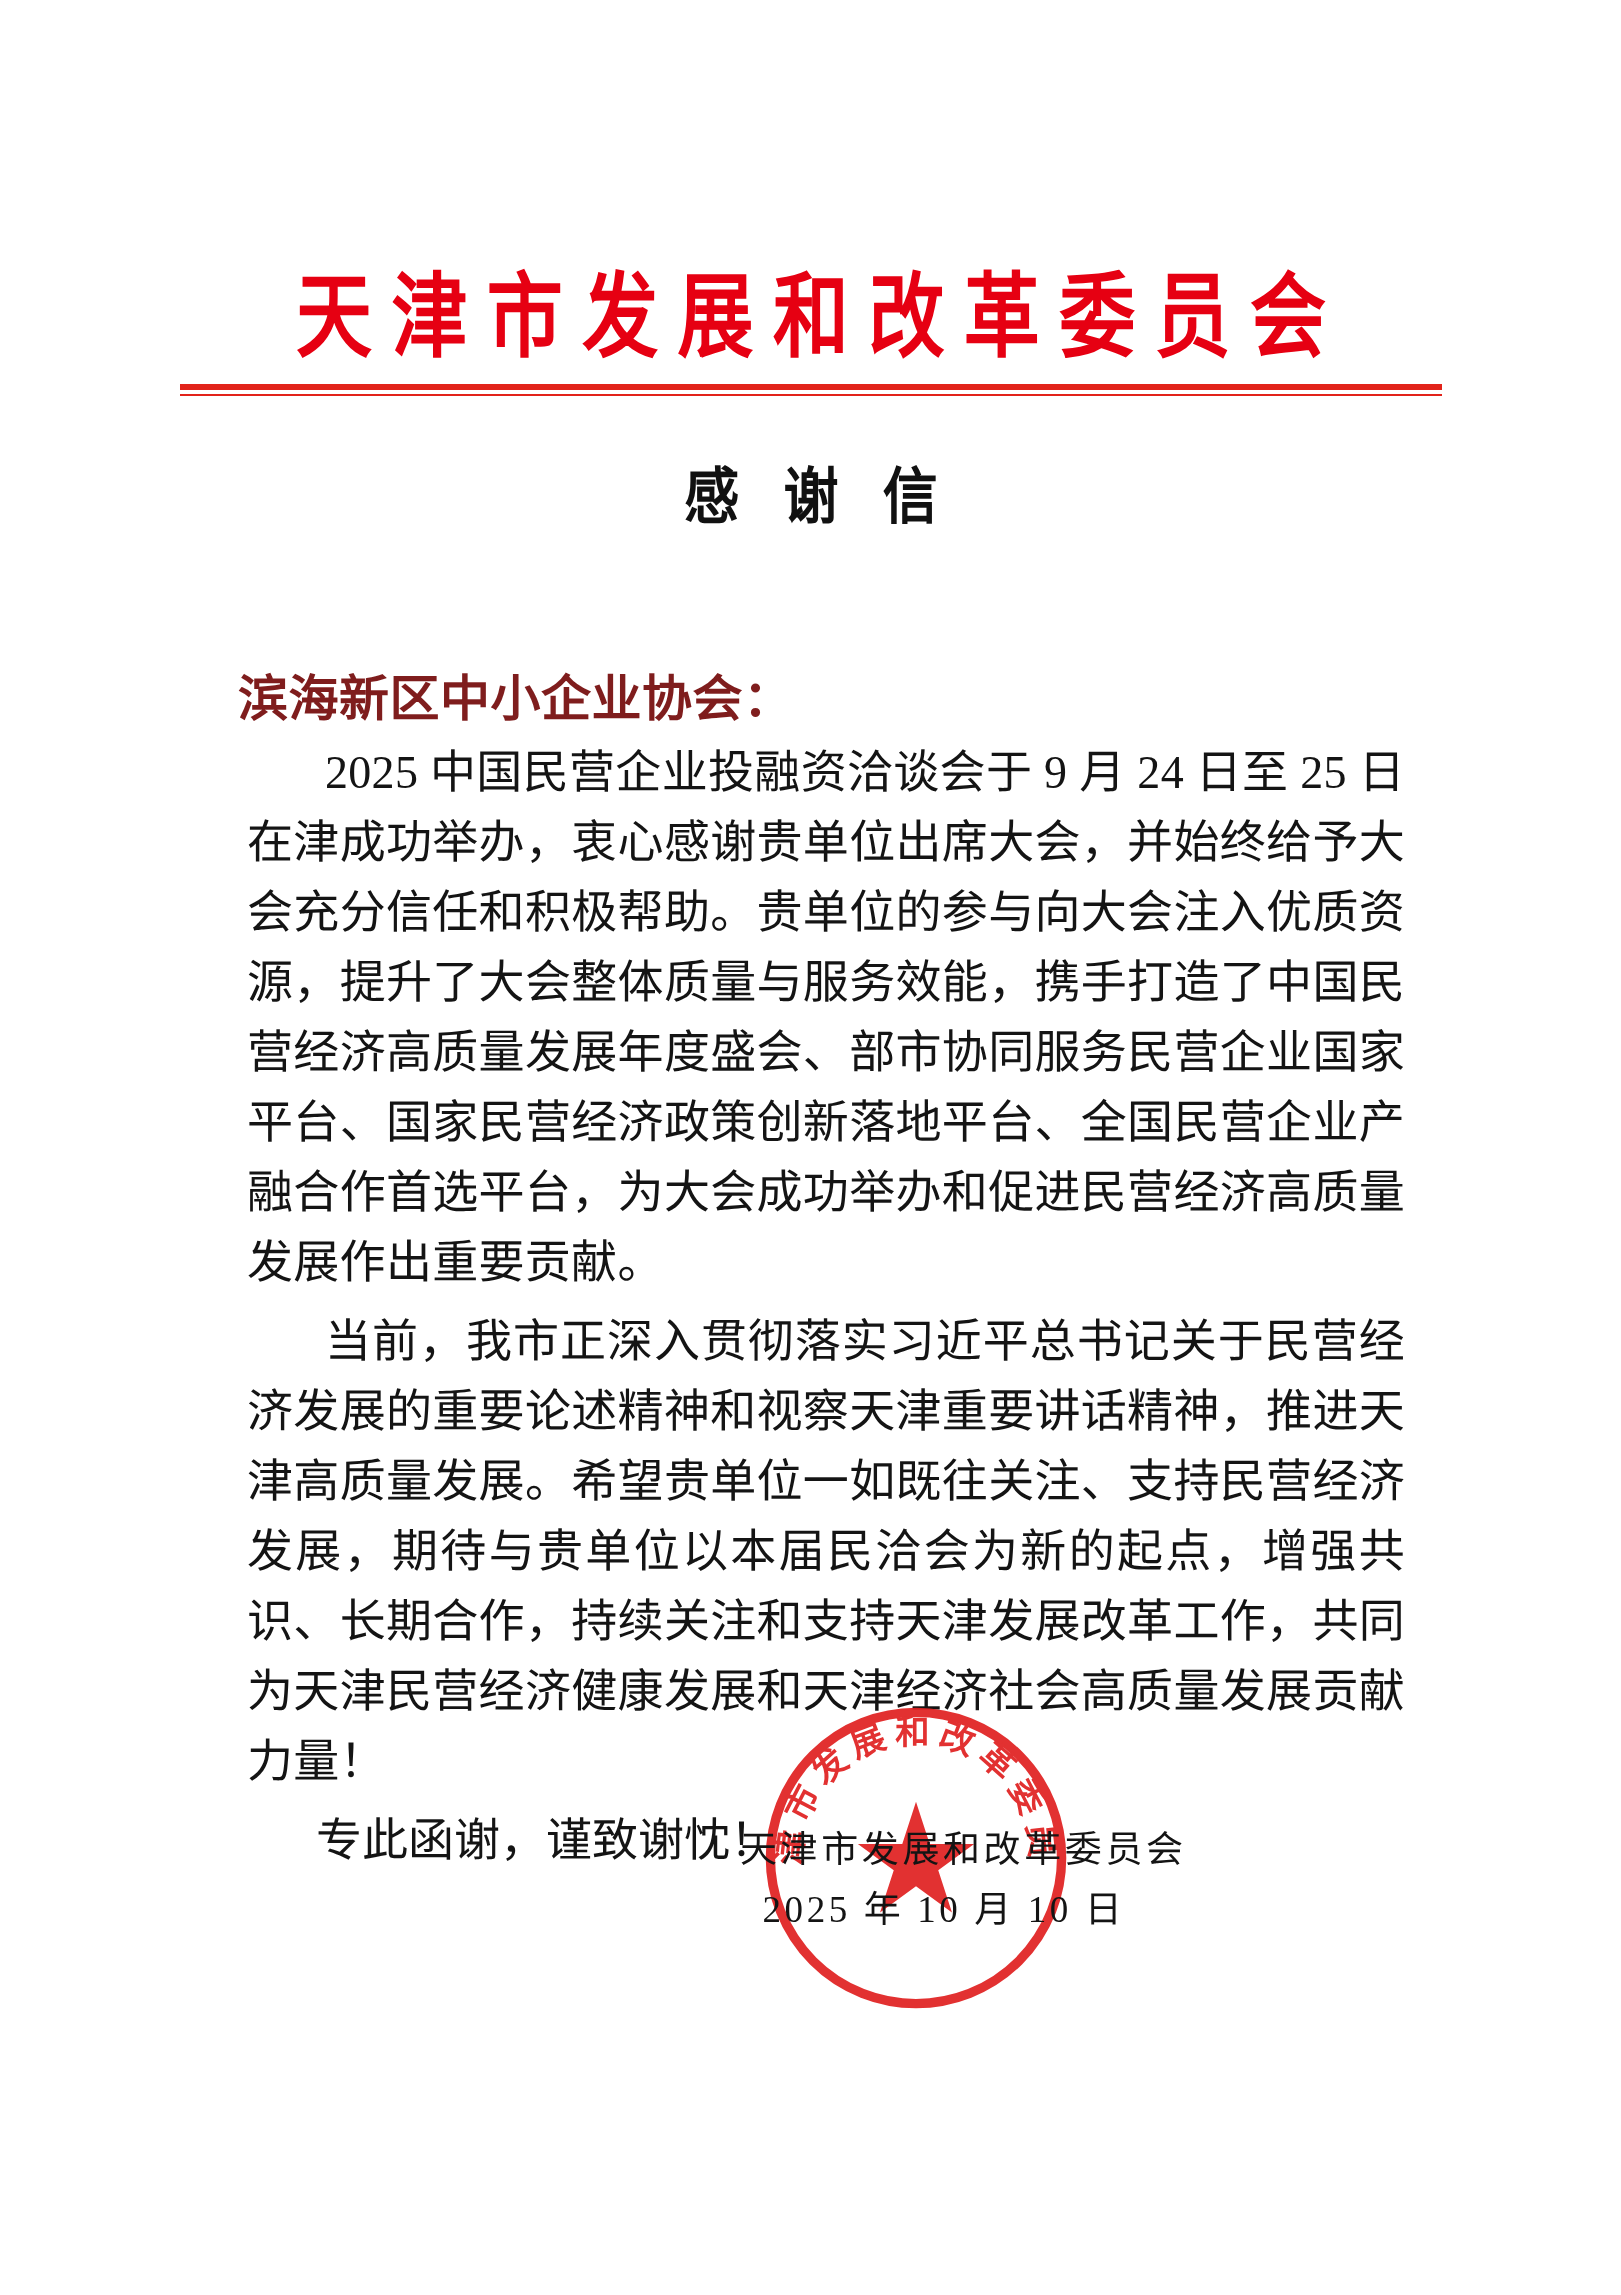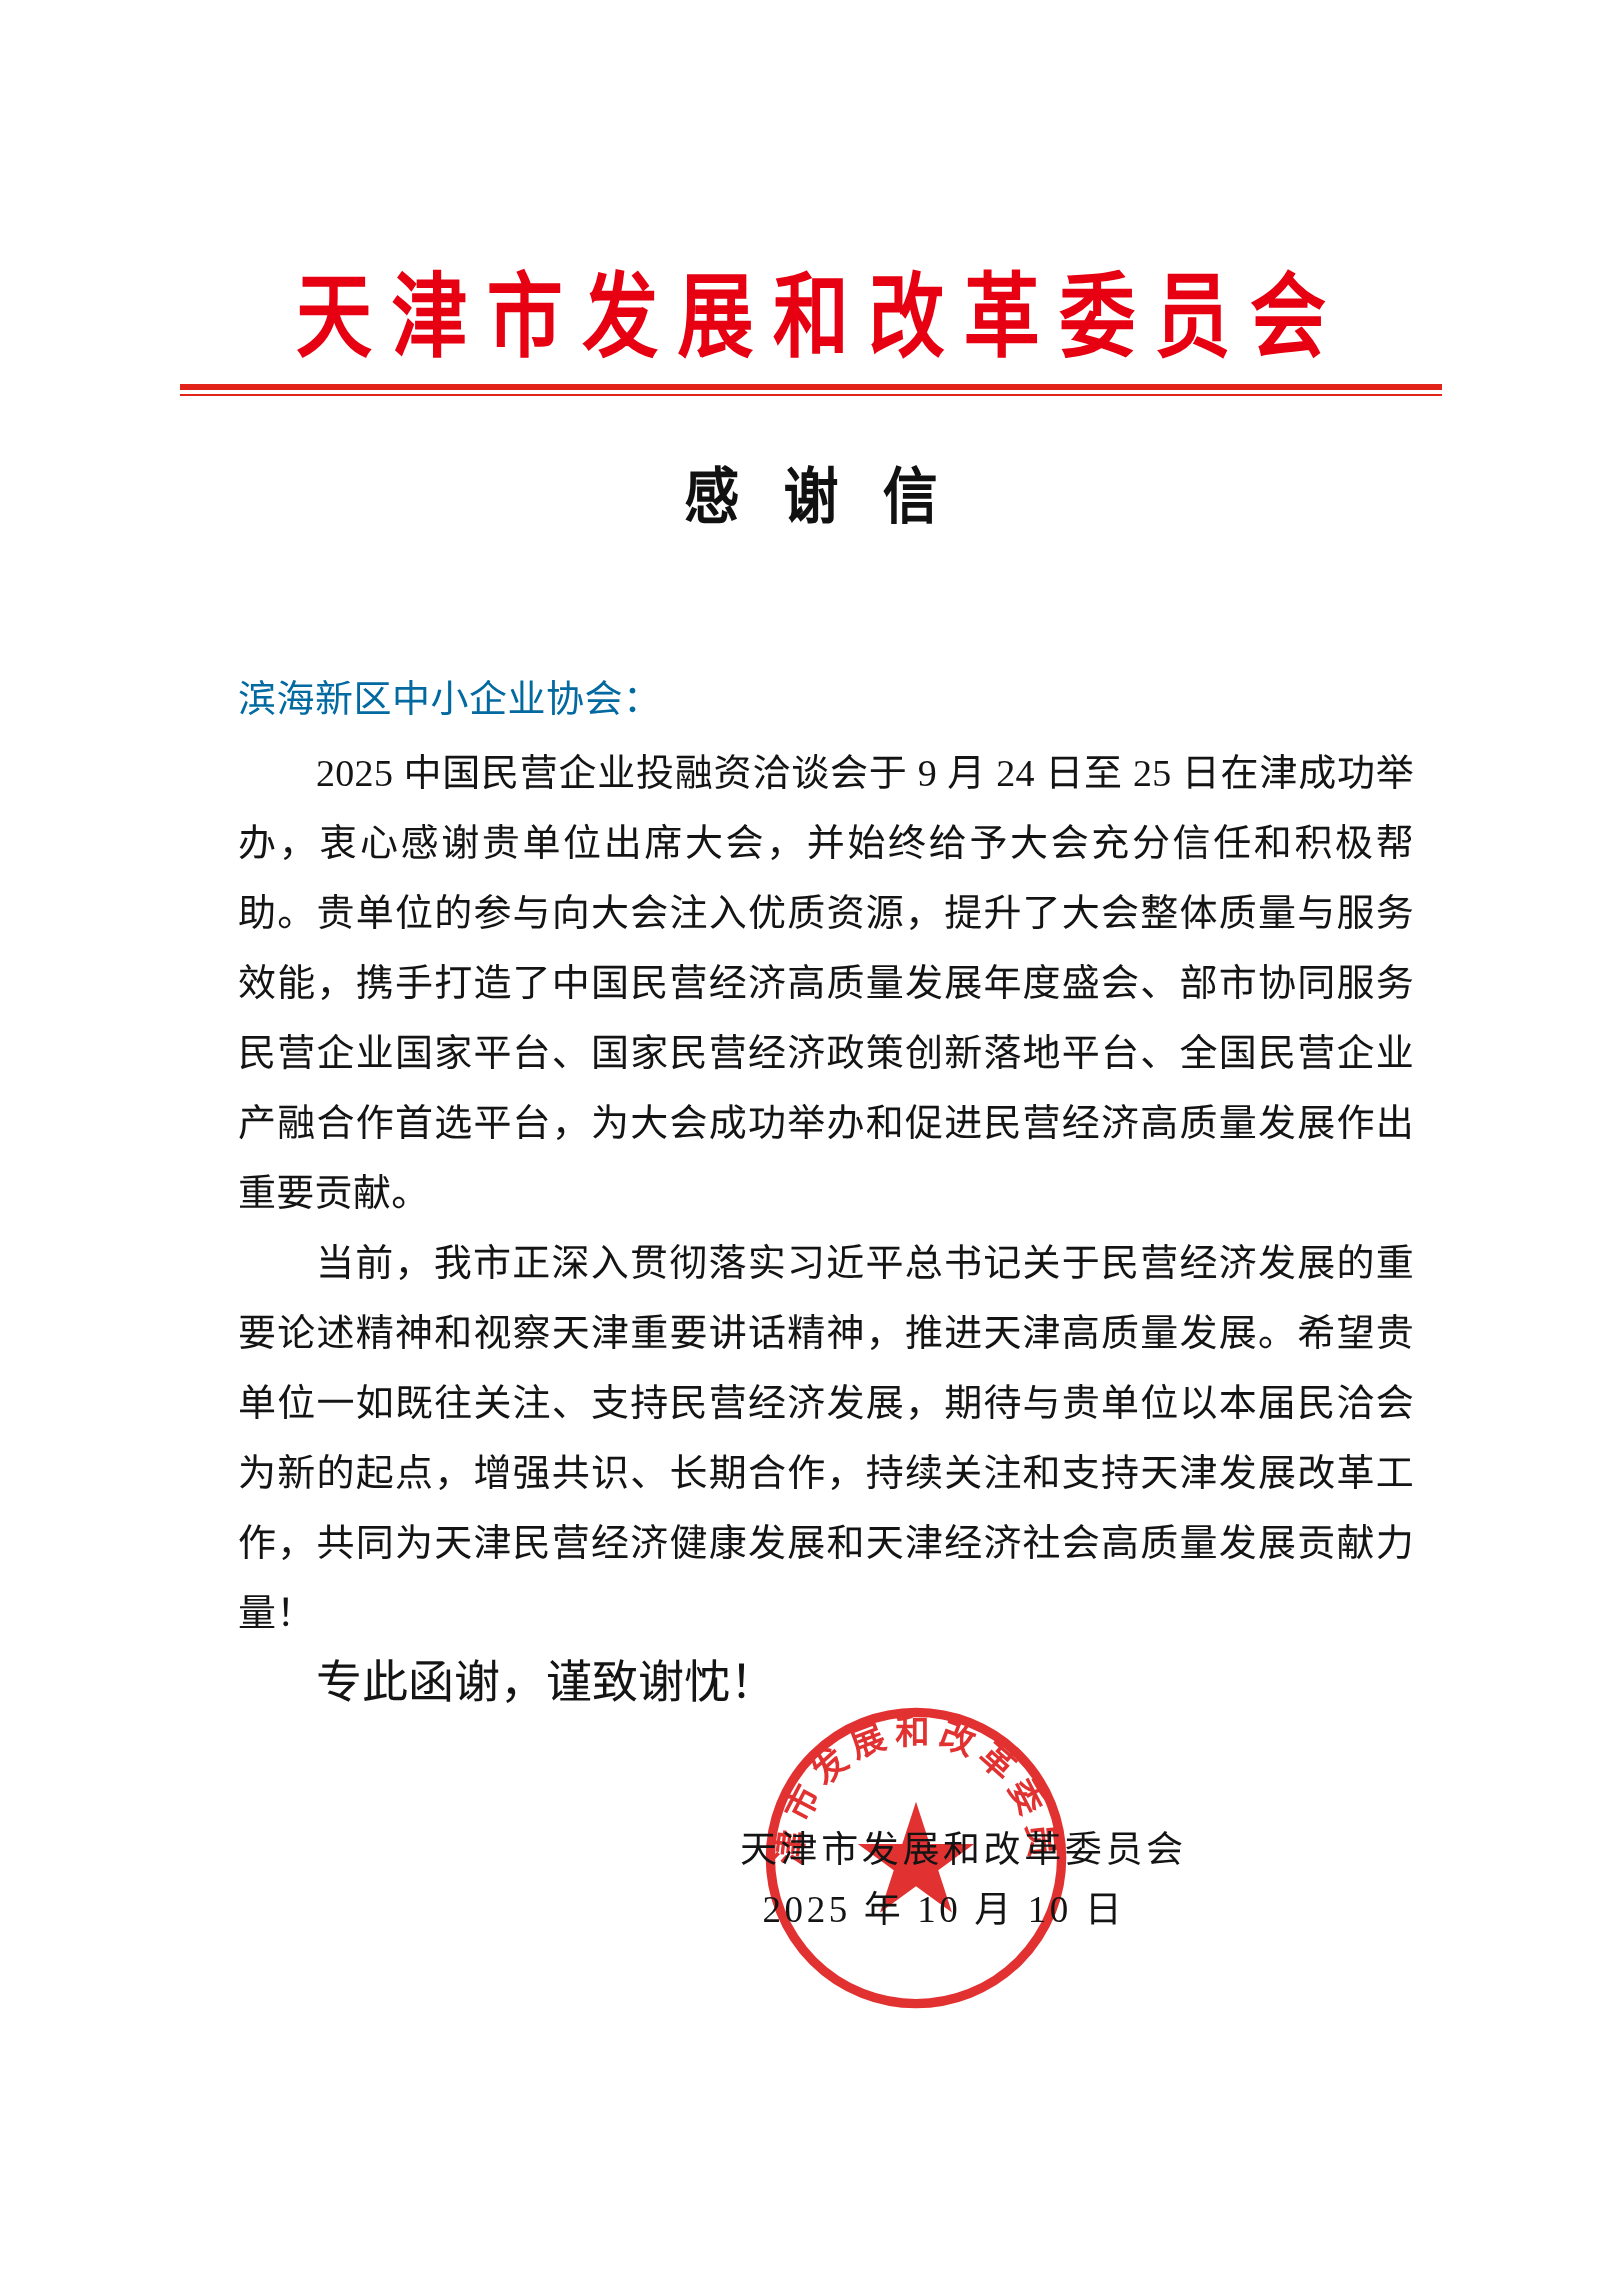--- a/index.html
+++ b/index.html
@@ -81,35 +81,35 @@
   
   .body-block {
     position: absolute;
     left: 238px;
     top: 674px;
     width: 1176px;
   }
 
   .salutation {
     font-family: "Liberation Sans", "DejaVu Sans", sans-serif;
-    font-weight: normal;
-    font-size: 38px;
+    font-weight: bold;
+    font-size: 50px;
     line-height: 51px;
-    color: #0369a1;
+    color: #7f1d1d;
     letter-spacing: 0.5px;
     margin: 0 0 13.3px 0;
     white-space: nowrap;
   }
 
   .para {
     font-family: "Liberation Serif", "DejaVu Serif", serif;
-    font-size: 38px;
+    font-size: 46px;
     line-height: 70px;
     color: #141414;
-    margin: 0;
+    margin: 9px;
     text-align: justify;
     text-justify: inter-ideograph;
     letter-spacing: 0.3px;
     text-indent: 78px;
   }
   .para + .para { margin-top: 0; }
 
   .closing {
     font-family: "Liberation Serif", "DejaVu Serif", serif;
     font-size: 46px;

